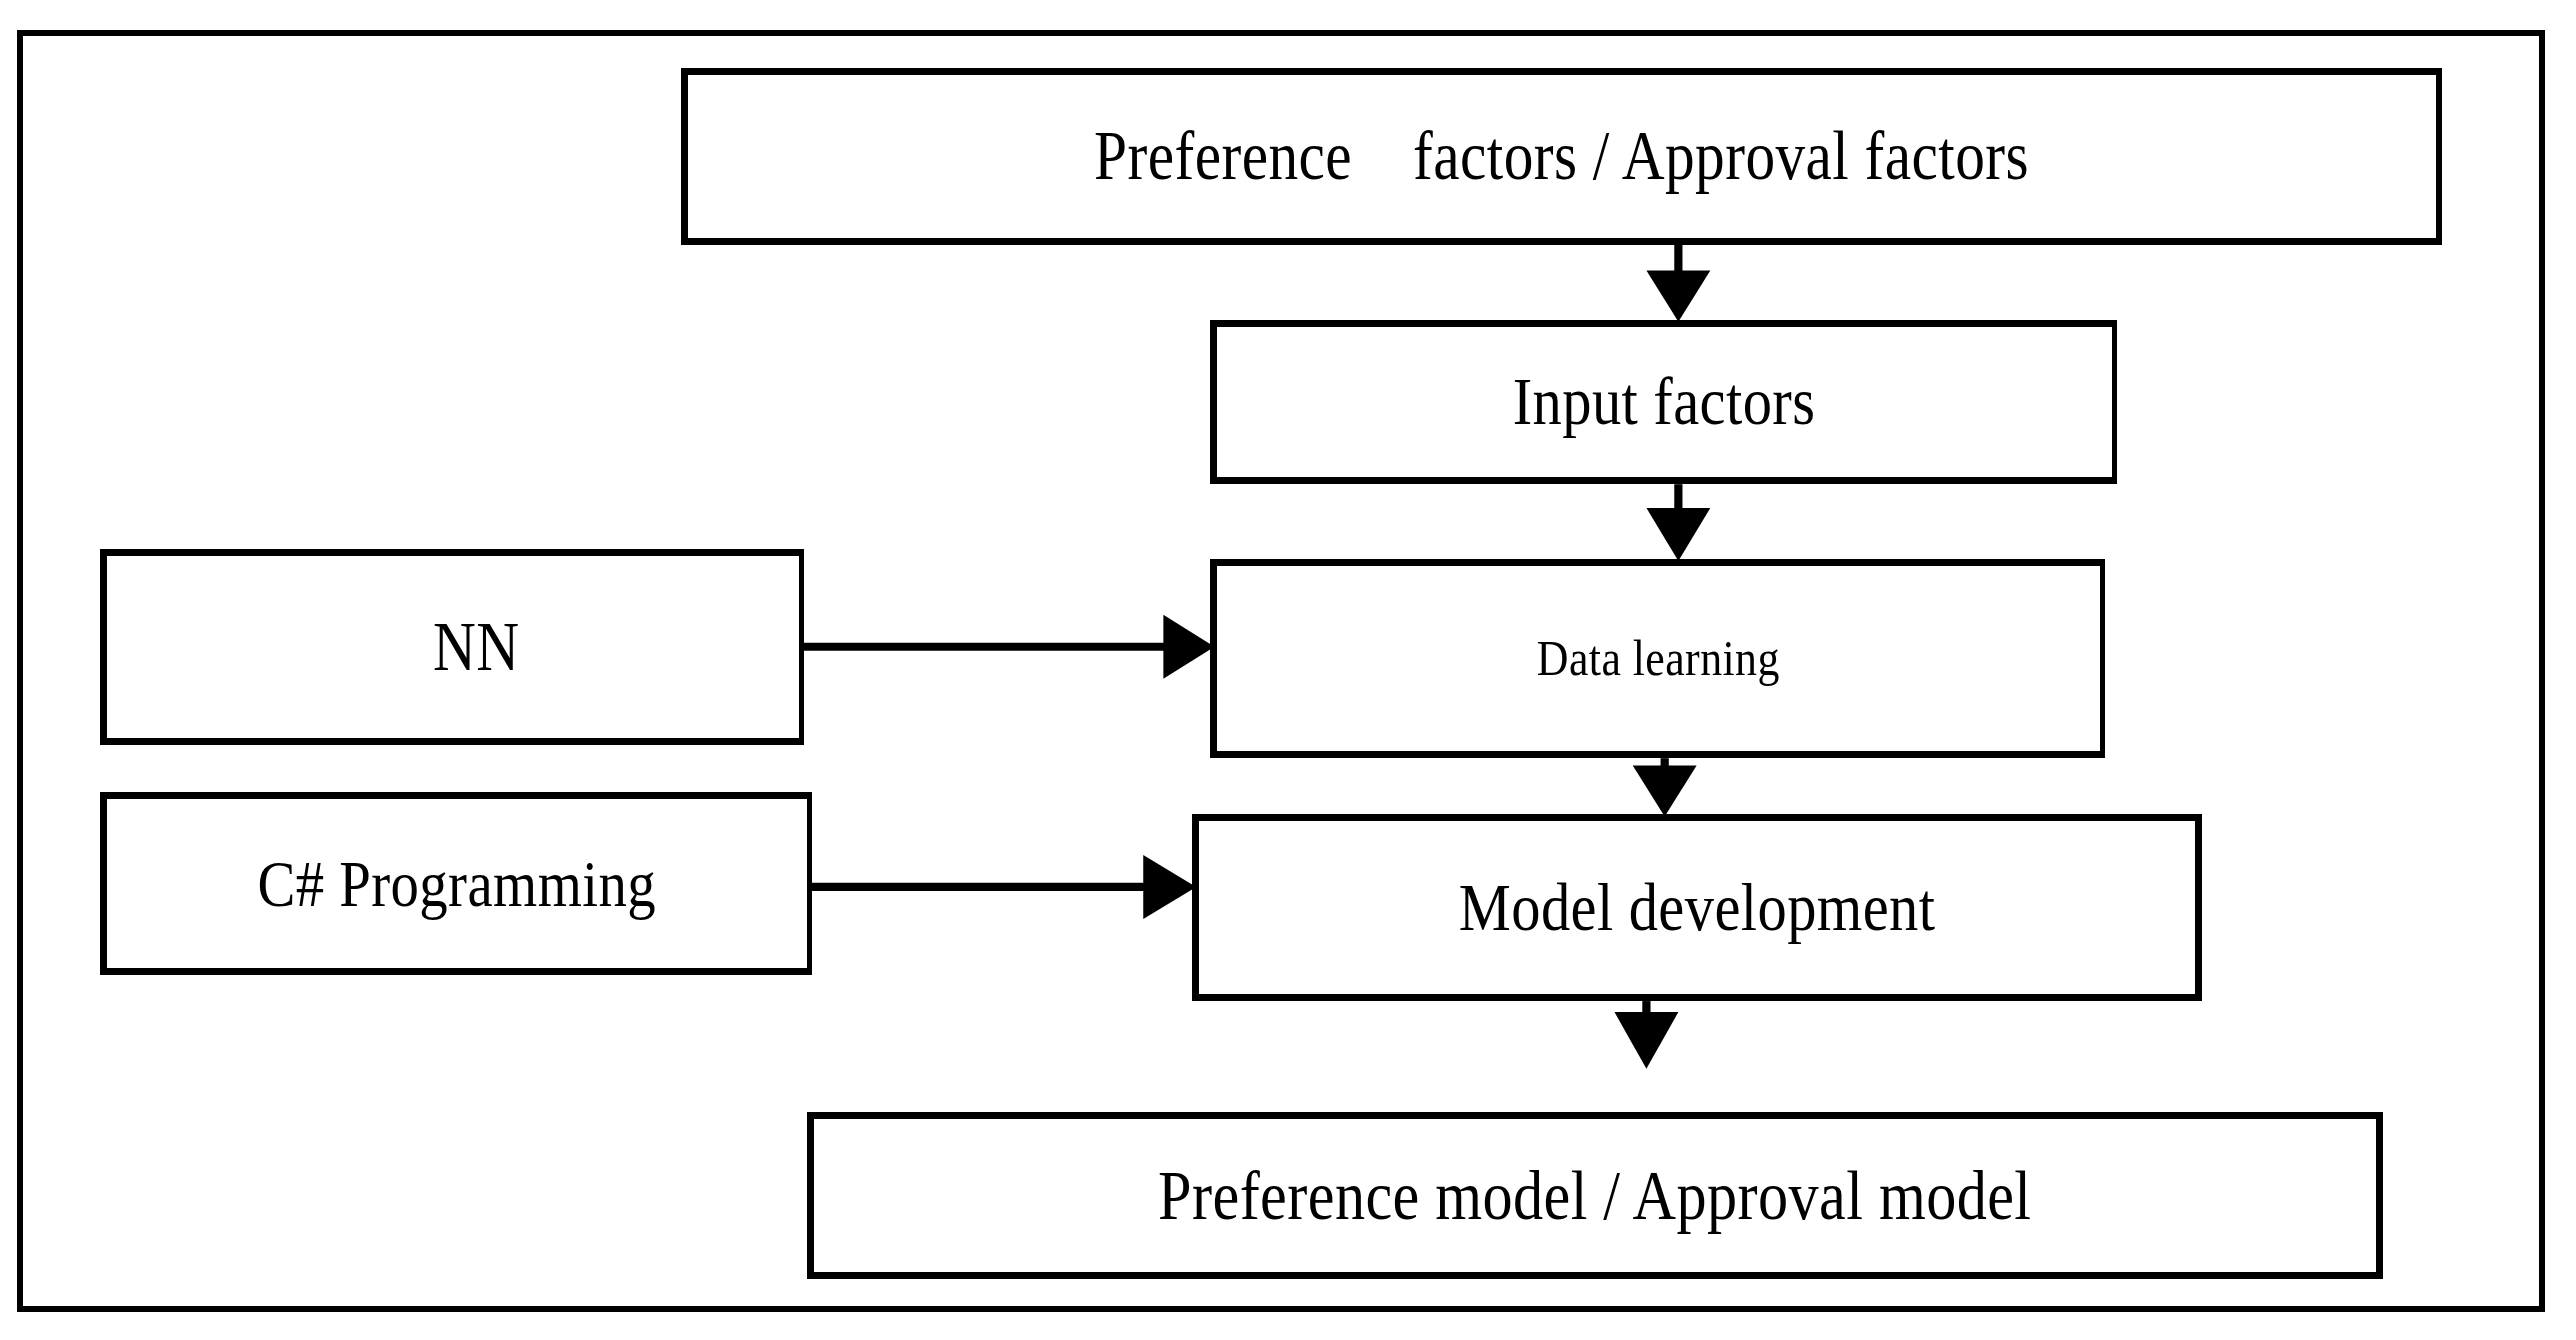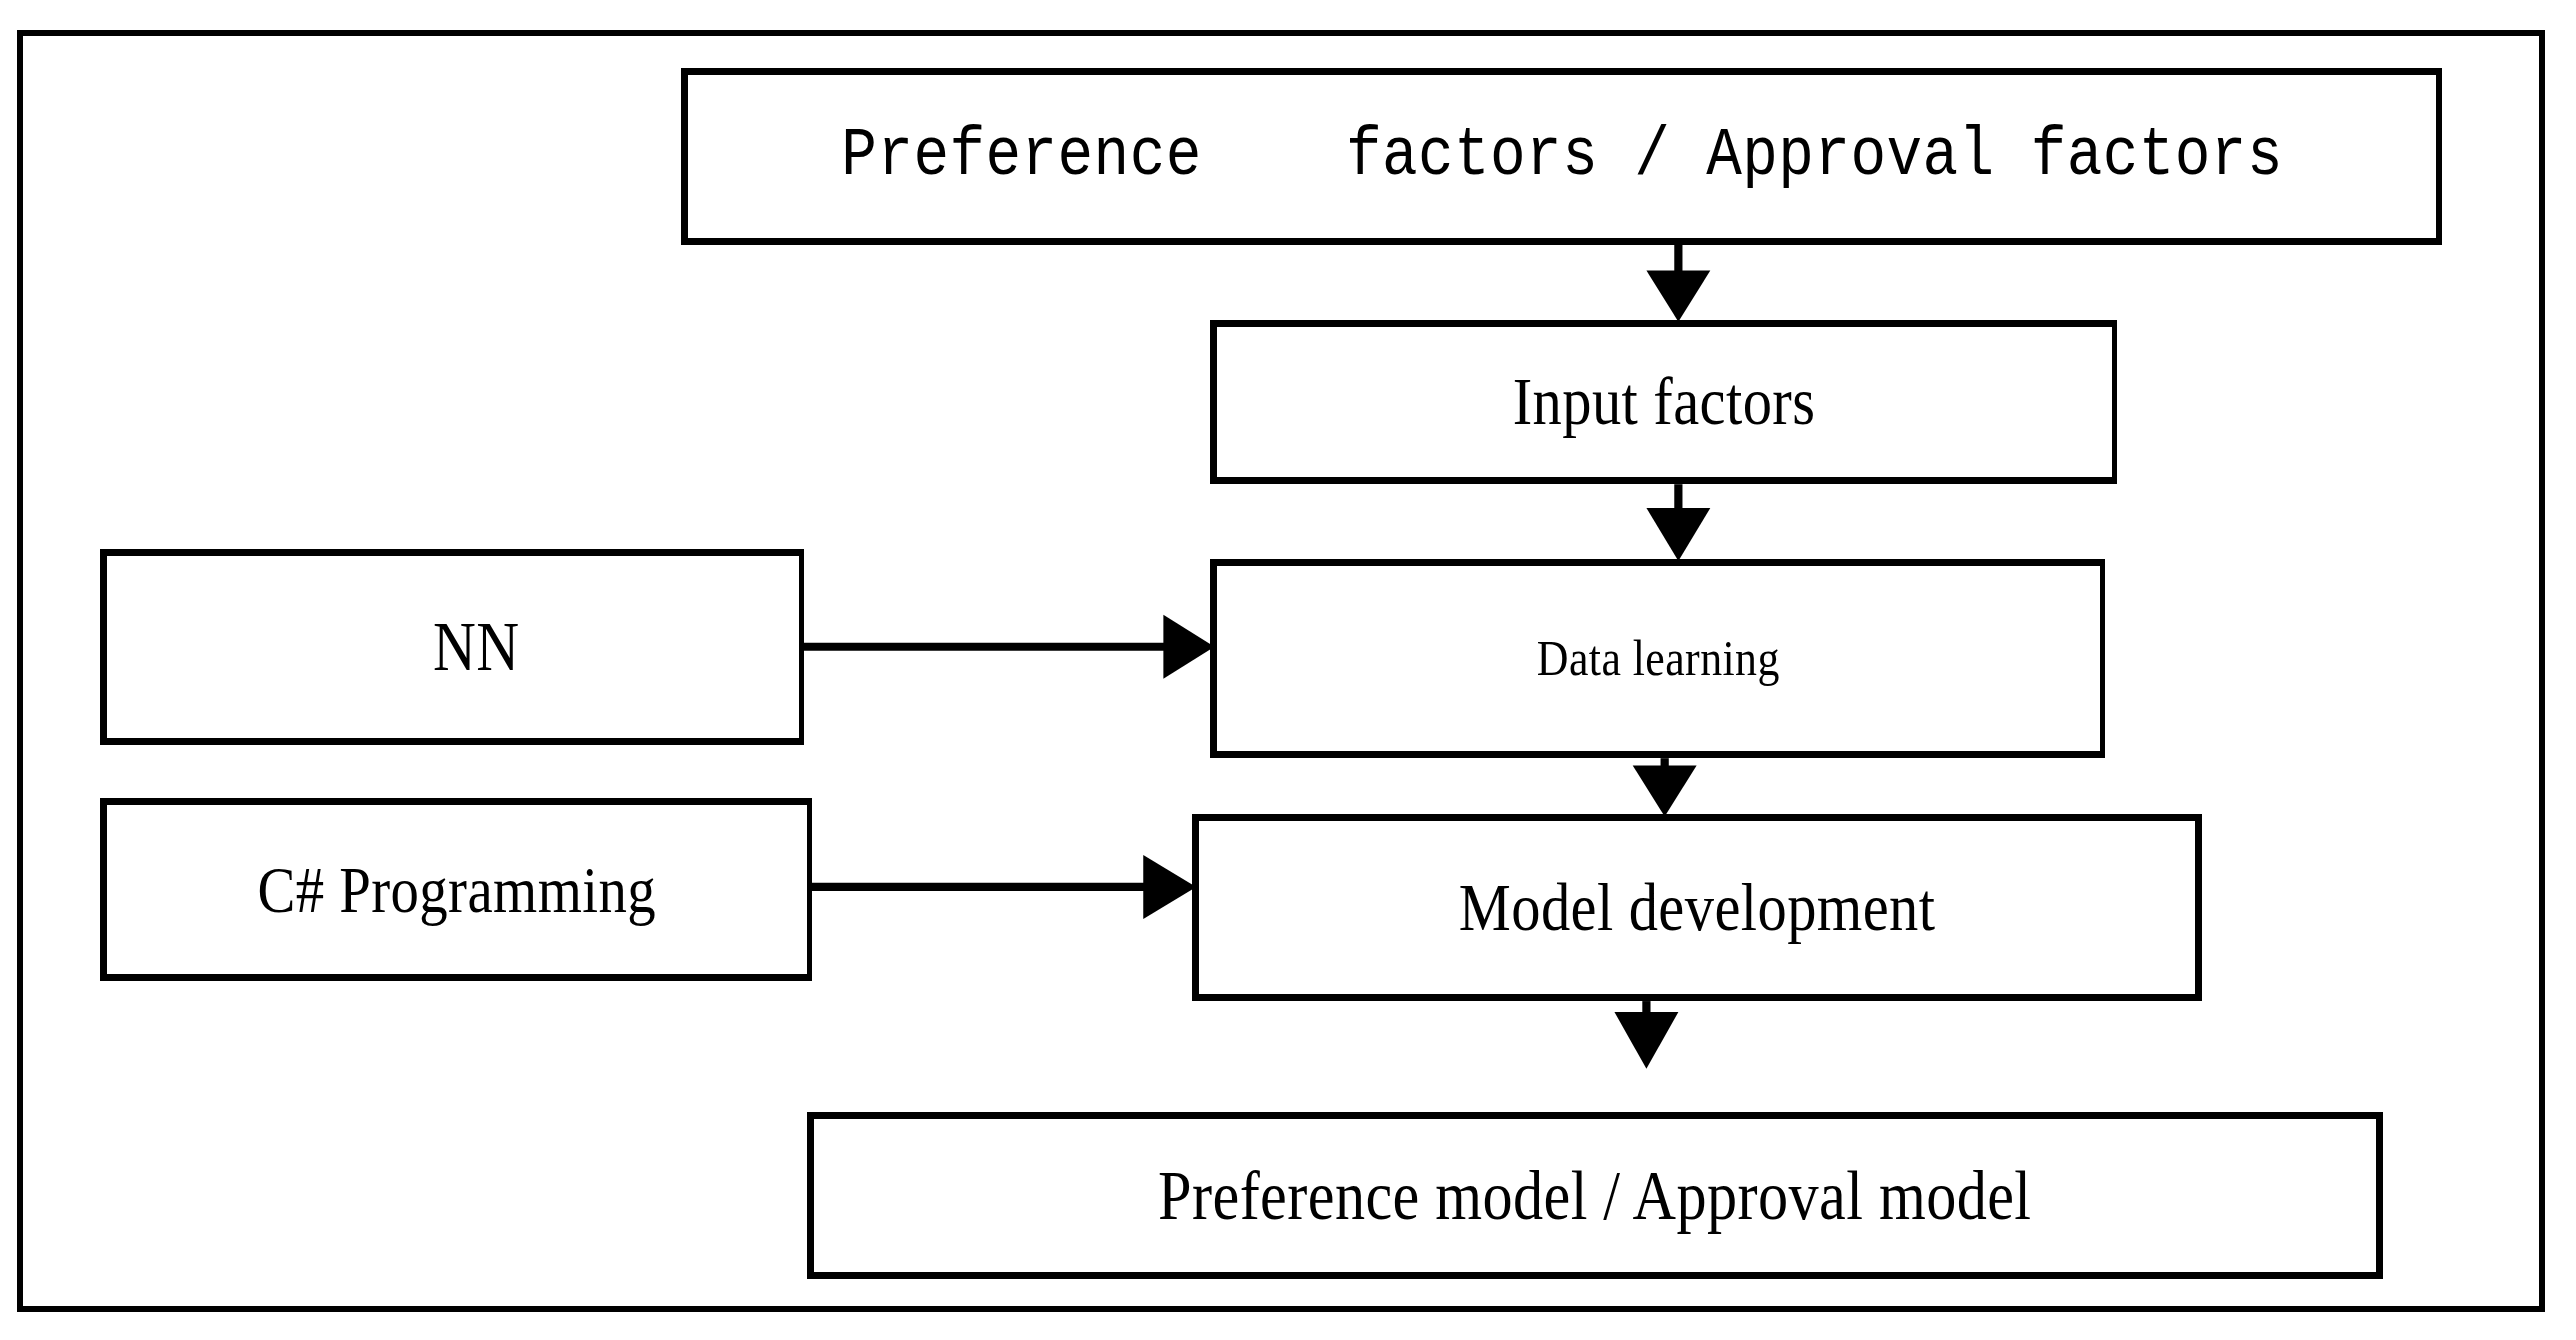--- a/index.html
+++ b/index.html
@@ -47,24 +47,24 @@
     white-space: pre;
   }
   .node .label {
     display: block;
     letter-spacing: 0.5px;
     transform: scaleX(0.86);
     transform-origin: center center;
   }
 
   
-  #node-source   { left: 681px;  top: 68px;   width: 1761px; height: 177px; font-size: 69px; font-family: Liberation Mono, monospace; }
+  #node-source   { left: 681px;  top: 68px;   width: 1761px; height: 177px; font-size: 69px; }
   #node-input    { left: 1210px; top: 320px;  width: 907px;  height: 164px; font-size: 68px; align-items: center; }
   #node-nn       { left: 100px;  top: 549px;  width: 704px;  height: 196px; font-size: 69px; padding-left: 46px; }
-  #node-csharp   { left: 100px;  top: 792px;  width: 712px;  height: 183px; font-size: 66px; margin-top: 6px; }
+  #node-csharp   { left: 100px;  top: 792px;  width: 712px;  height: 183px; font-size: 66px; }
   #node-learning { left: 1210px; top: 559px;  width: 895px;  height: 199px; font-size: 51px; }
   #node-devel    { left: 1192px; top: 814px;  width: 1010px;  height: 187px; font-size: 68px; }
   #node-output   { left: 807px;  top: 1112px; width: 1576px; height: 167px; font-size: 70px; }
 
   
   #node-source   { border-right-width: 6.4px; }
   #node-input    { border-right-width: 5.5px; }
   #node-nn       { border-right-width: 5.5px; }
   #node-csharp   { border-right-width: 5.5px; }
   #node-learning { border-right-width: 5.5px; }

